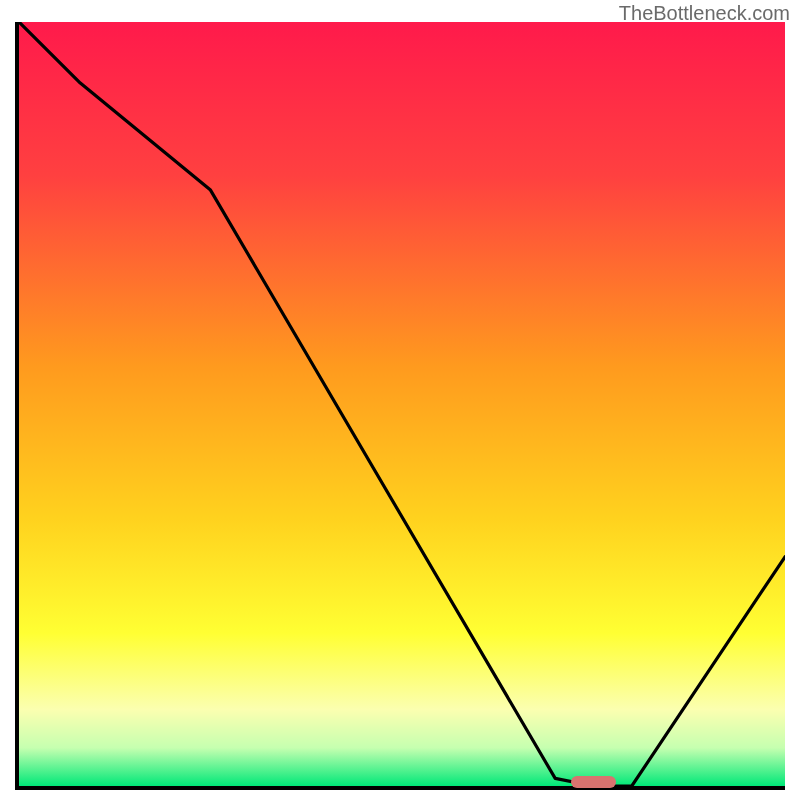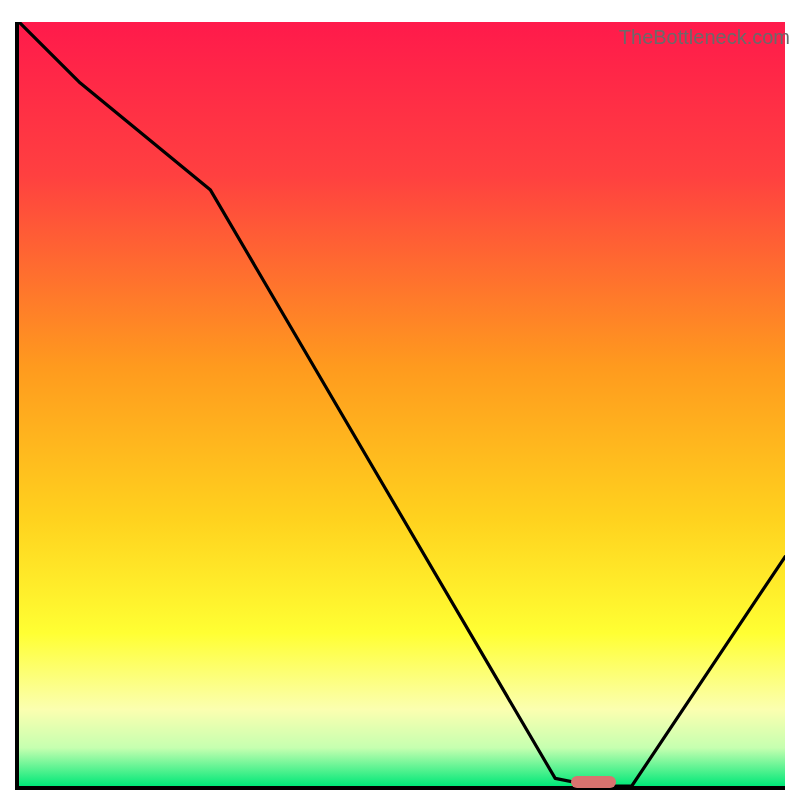--- a/index.html
+++ b/index.html
@@ -12,21 +12,20 @@
     position: relative;
   }
   .watermark {
     position: absolute;
     top: 2px;
     right: 10px;
     color: #6a6a6a;
     font-size: 20px;
     font-weight: 500;
     z-index: 10;
-    margin-top: 24px;
   }
   .plot-area {
     position: absolute;
     left: 15px;
     top: 22px;
     width: 770px;
     height: 768px;
     border-left: 4px solid #000;
     border-bottom: 4px solid #000;
     box-sizing: border-box;

